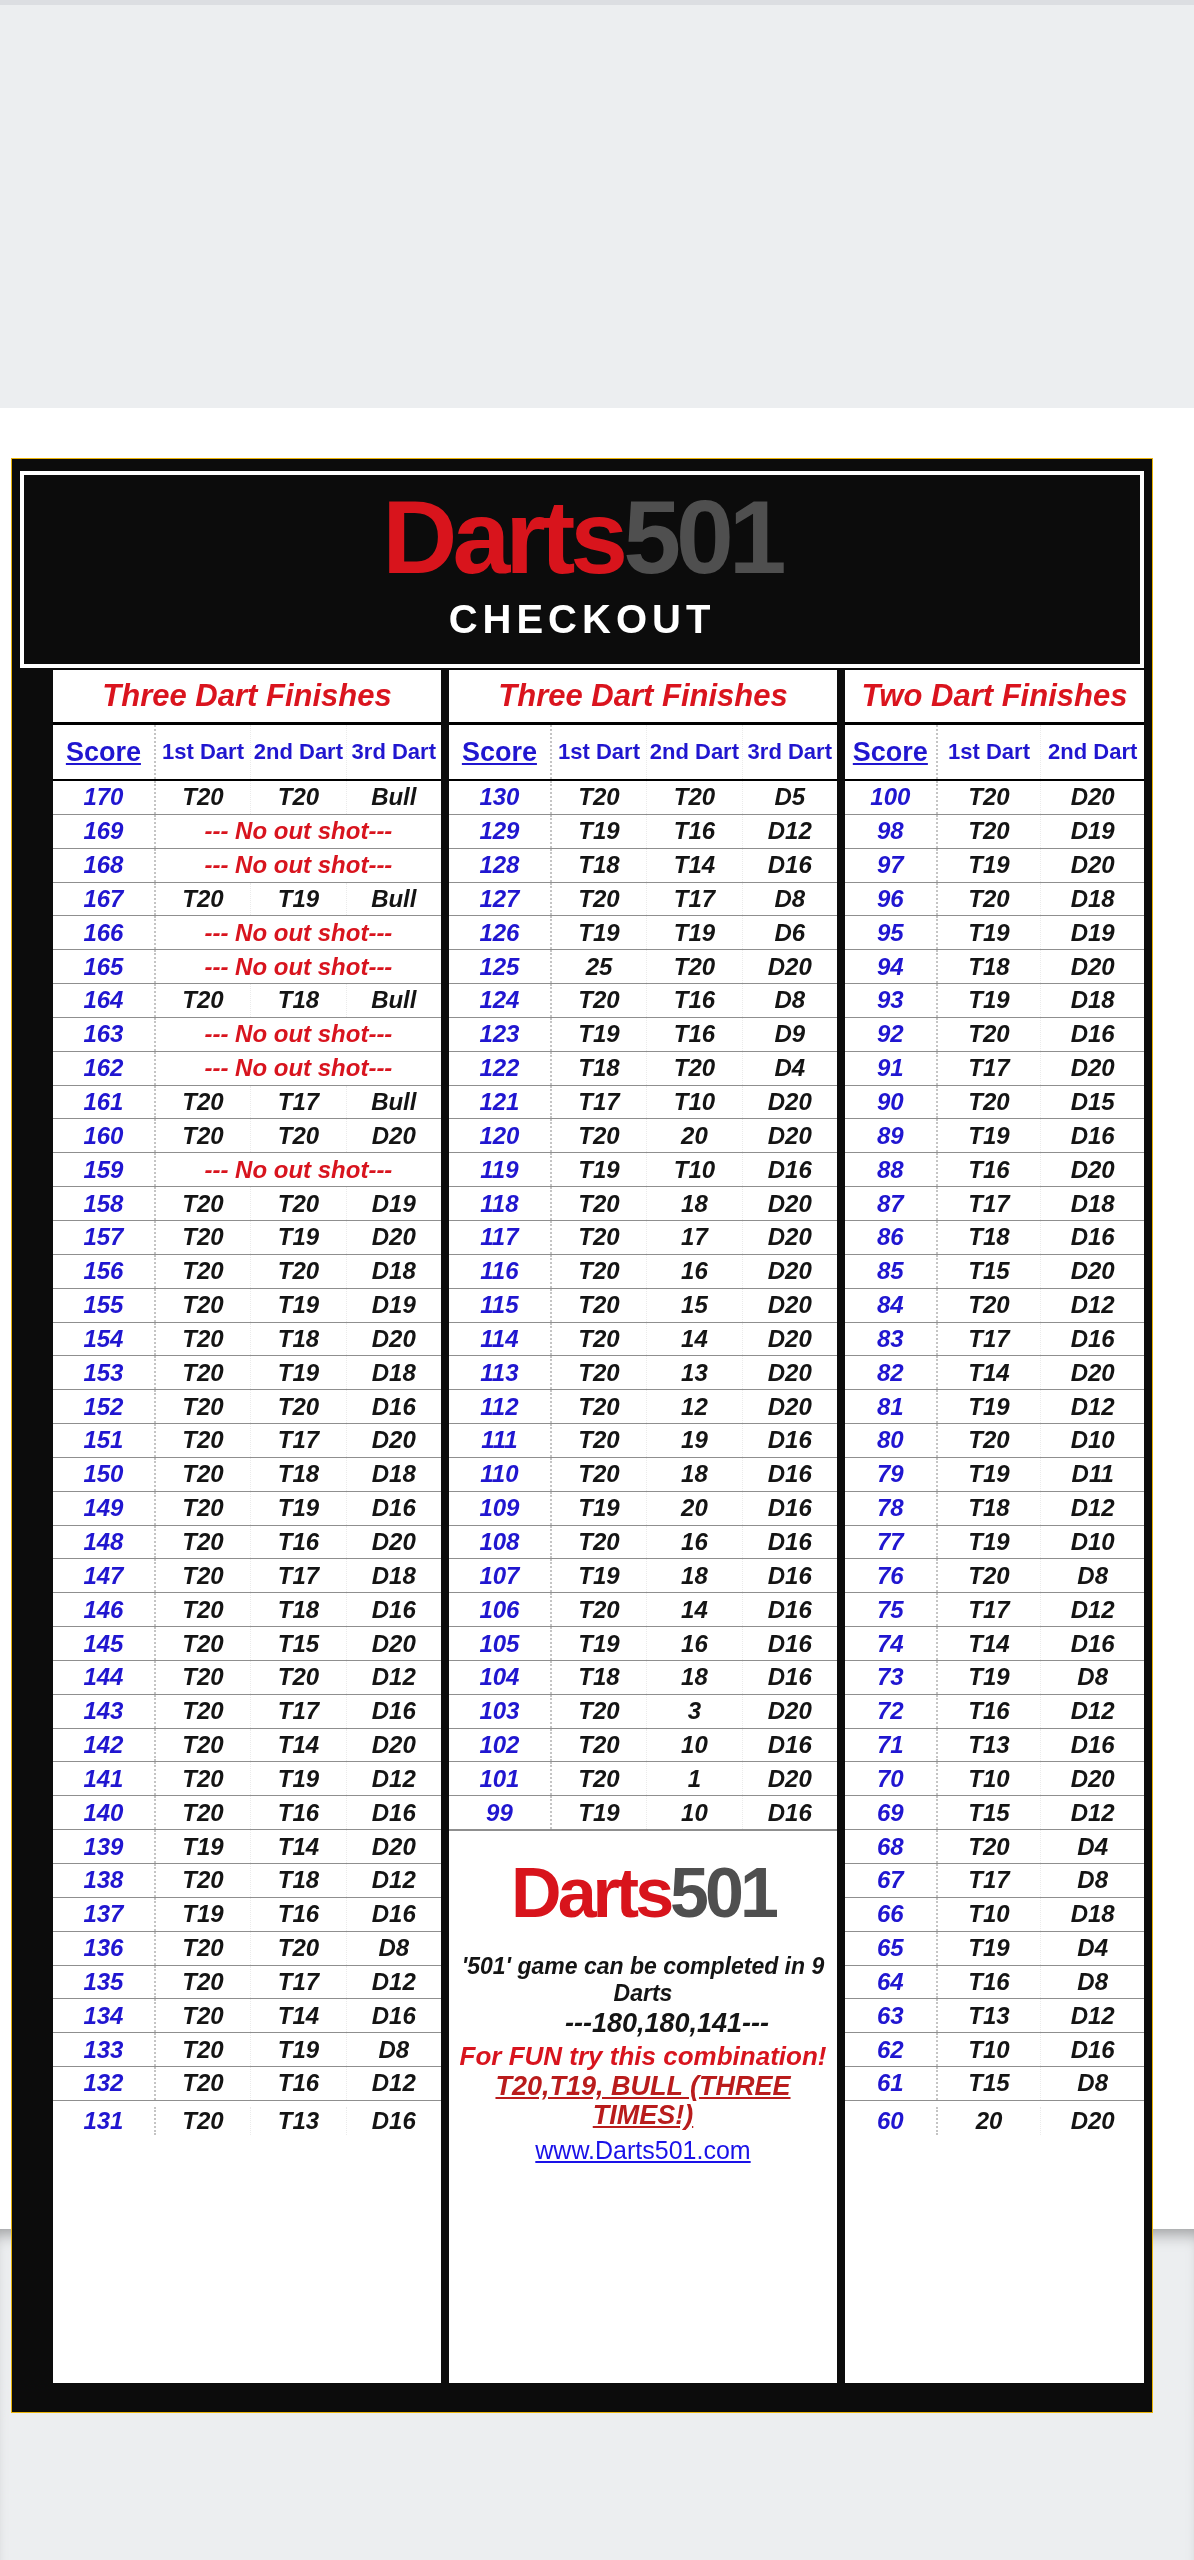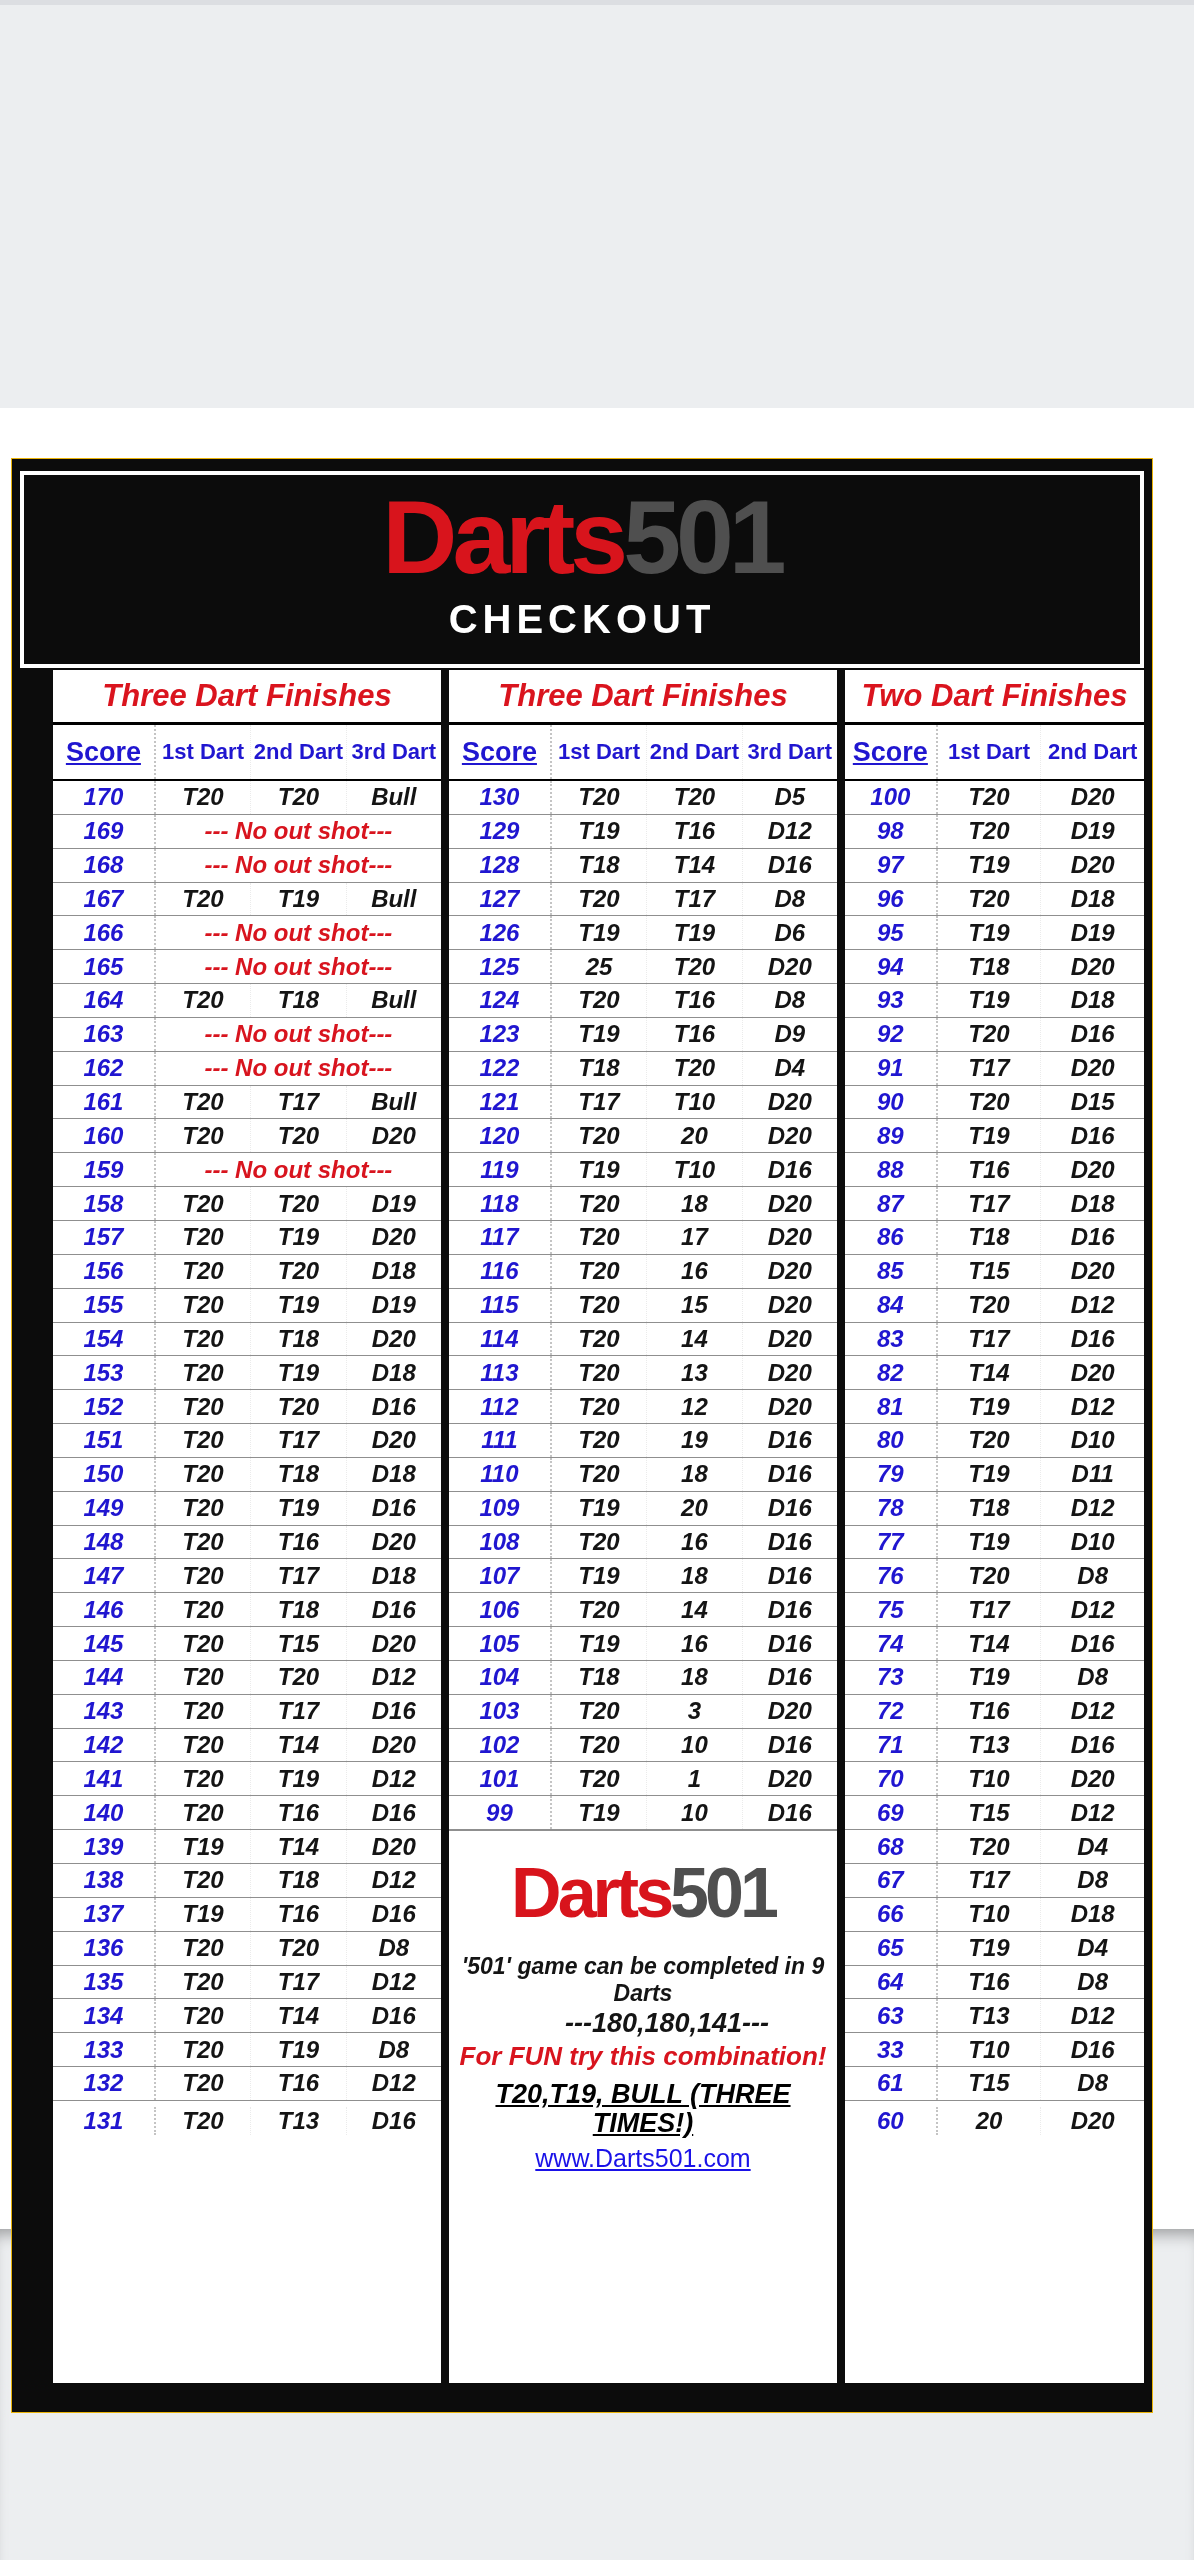--- a/index.html
+++ b/index.html
@@ -46,21 +46,21 @@
 
   .hdr .cell.score{font-style:normal;font-size:27px;text-decoration:underline;}
   .hdr .cell.dart{font-style:normal;font-size:22px;color:#2016d0;font-weight:bold;}
 
   
   .promo{flex:1;border-top:1px solid #8f8f8f;text-align:center;padding-top:10px;overflow:hidden;}
   .promo-logo{font-size:70px;font-weight:bold;letter-spacing:-4px;line-height:104px;}
   .promo-l1{font-size:23px;font-weight:bold;font-style:italic;color:#141414;margin-top:8px;line-height:27px;}
   .promo-l2{font-size:27px;font-weight:bold;font-style:italic;color:#141414;margin-top:2px;line-height:29px;margin-left:48px;}
   .promo-l3{font-size:26px;font-weight:bold;font-style:italic;color:#d8141e;margin-top:4px;line-height:28px;}
-  .promo-l4{font-size:27px;font-weight:bold;font-style:italic;color:#000000;margin-top:10px;
+  .promo-l4{font-size:27px;font-weight:bold;font-style:italic;color:#b91c1c;margin-top:2px;
             text-decoration:underline;line-height:29px;}
   .promo-link{display:inline-block;font-size:25px;color:#1a12e8;text-decoration:underline;
               margin-top:6px;line-height:28px;}
 
   .chart-footer{position:absolute;left:0;right:0;bottom:0;height:29px;color:#ffffff;
                 font-weight:bold;font-size:21px;line-height:29px;padding-left:12px;}
 </style>
 </head>
 <body>
 
@@ -710,21 +710,21 @@
               <div class="cell score">64</div>
               <div class="cell dart">T16</div>
               <div class="cell dart">D8</div>
             </div>
             <div class="row">
               <div class="cell score">63</div>
               <div class="cell dart">T13</div>
               <div class="cell dart">D12</div>
             </div>
             <div class="row">
-              <div class="cell score">33</div>
+              <div class="cell score">62</div>
               <div class="cell dart">T10</div>
               <div class="cell dart">D16</div>
             </div>
             <div class="row">
               <div class="cell score">61</div>
               <div class="cell dart">T15</div>
               <div class="cell dart">D8</div>
             </div>
             <div class="row">
               <div class="cell score">60</div>

